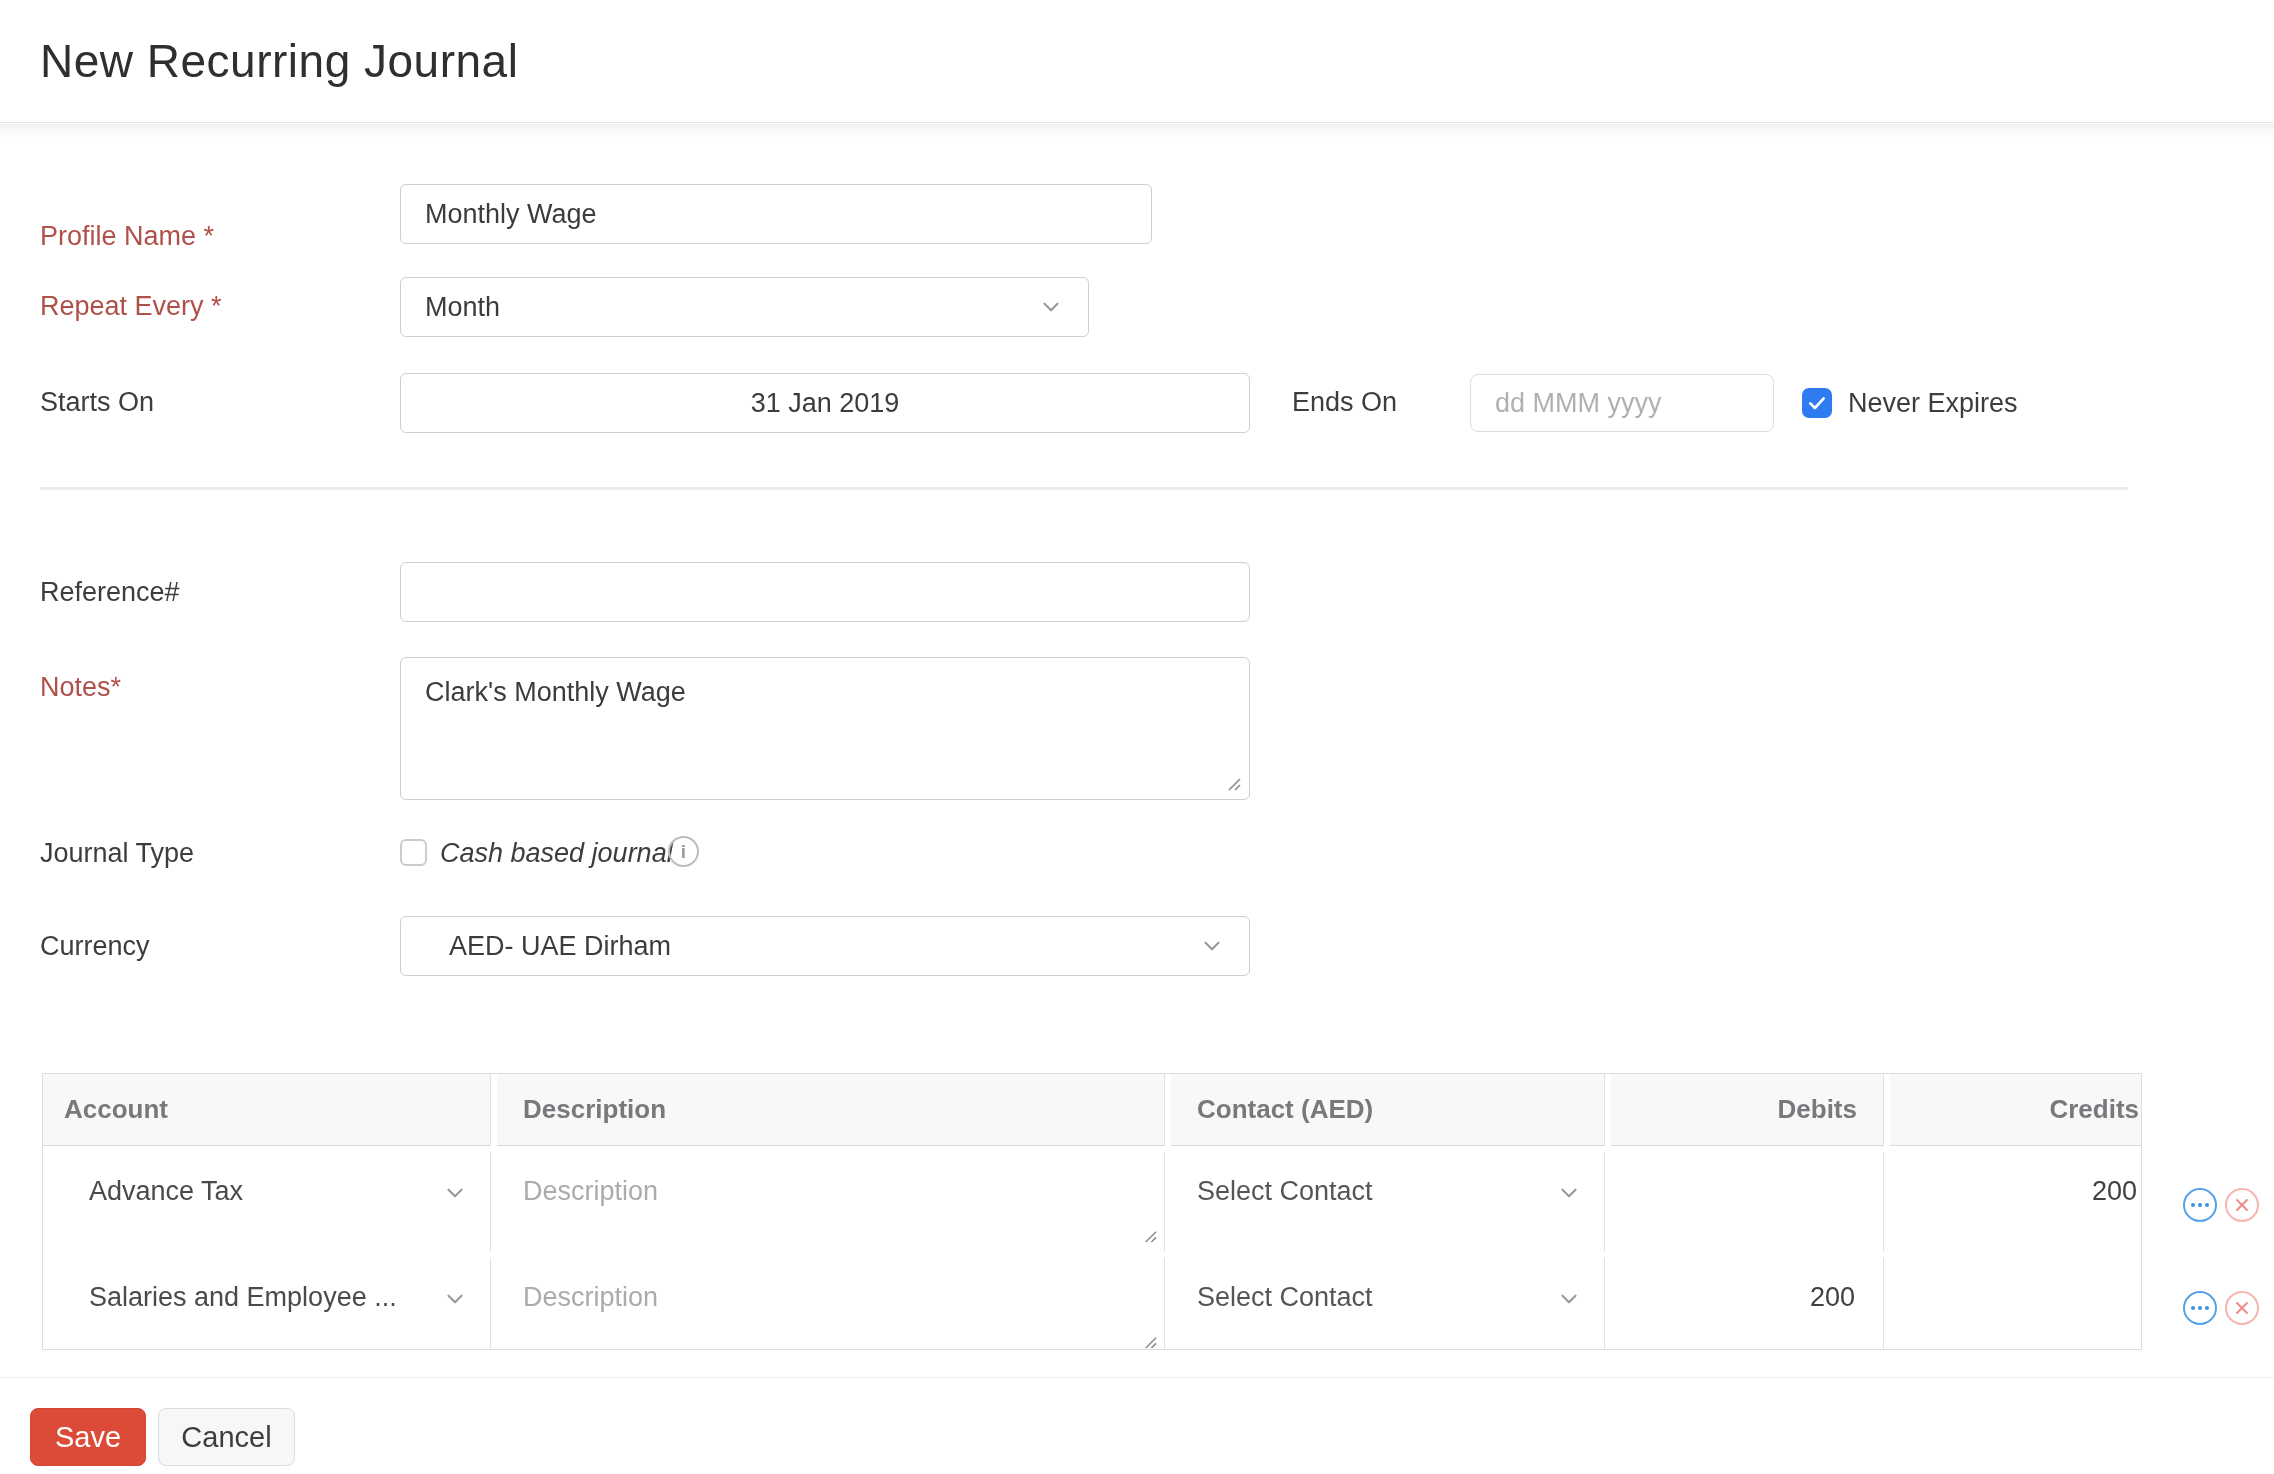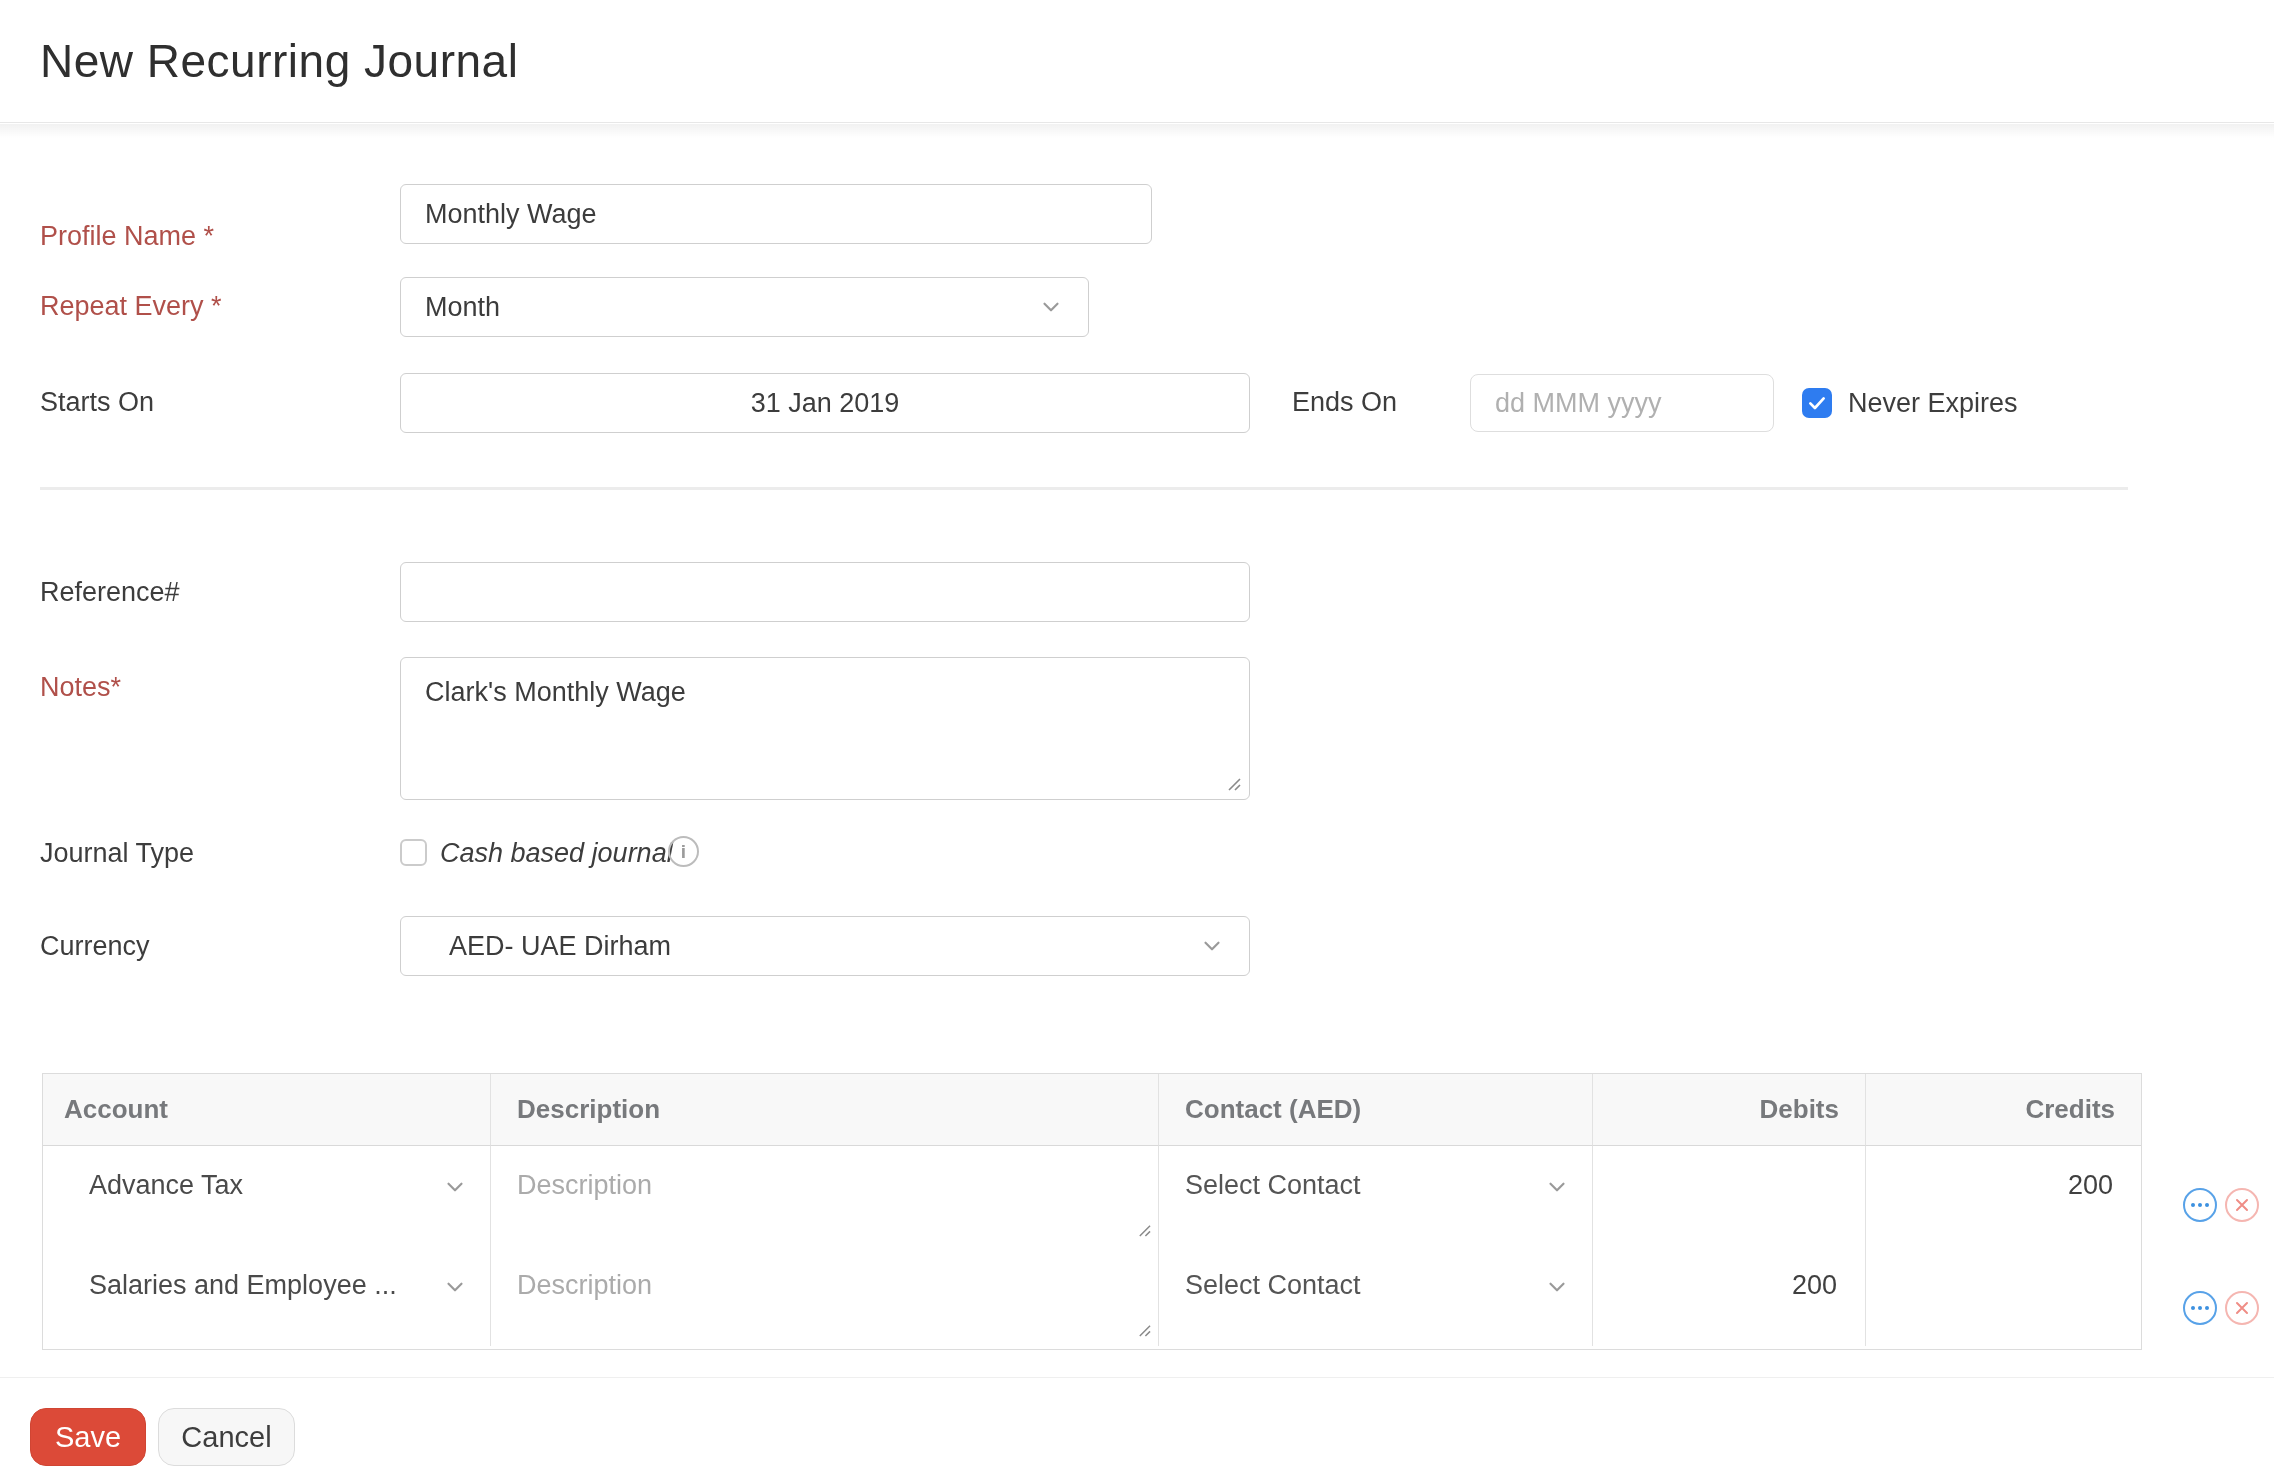--- a/index.html
+++ b/index.html
@@ -76,21 +76,21 @@
 
   
   .notes-area { resize: none; padding-top: 16px; line-height: 36px; }
   .resize-handle { position: absolute; }
 
   
   .journal-table {
     position: absolute; left: 42px; top: 1073px; width: 2100px; height: 277px;
     border: 1px solid #dcdcdc; overflow: hidden; background: #fff;
   }
-  .jt-grid { display: grid; grid-template-columns: 448px 668px 434px 273px 275px; }
+  .jt-grid { display: grid; grid-template-columns: 448px 668px 434px 273px 275px; gap: 6px; }
   .jt-cell { border-right: 1px solid #e2e2e2; position: relative; }
   .jt-cell.last { border-right: none; }
   .jt-head {
     height: 72px; background: #f8f8f8; border-bottom: 1px solid #d9d9d9;
     font-size: 26px; font-weight: 600; color: #77797c;
     line-height: 71px; padding: 0 26px; white-space: nowrap; overflow: hidden;
   }
   .jt-head.first { padding-left: 21px; }
   .jt-head.num { text-align: right; }
   .jt-body { height: 100px; padding: 24px 26px 0 26px; font-size: 27px; color: #404040; }
@@ -110,21 +110,21 @@
   .more-btn { border: 2px solid #58a2e8; gap: 0; }
   .more-btn .dot { width: 4px; height: 4px; border-radius: 50%; background: #3d91e0; margin: 0 1.5px; }
   .del-btn { border: 2px solid #f5b6b1; }
 
   
   .footer {
     position: absolute; left: 0; top: 1378px; width: 2274px; height: 96px;
     background: #fff; box-shadow: 0 -1px 0 #efefef;
   }
   .btn {
-    position: absolute; top: 30px; height: 58px; border-radius: 16px;
+    position: absolute; top: 30px; height: 58px; border-radius: 8px;
     font-size: 29px; display: flex; align-items: center; justify-content: center;
     cursor: pointer; font-family: inherit;
   }
   .btn-save { left: 30px; width: 116px; background: #dc4a38; color: #fff; border: 1px solid #d04533; }
   .btn-cancel { left: 158px; width: 137px; background: #f7f7f7; color: #3d3d3d; border: 1px solid #dcdcdc; }
 </style>
 </head>
 <body>
 
 <div class="page">

